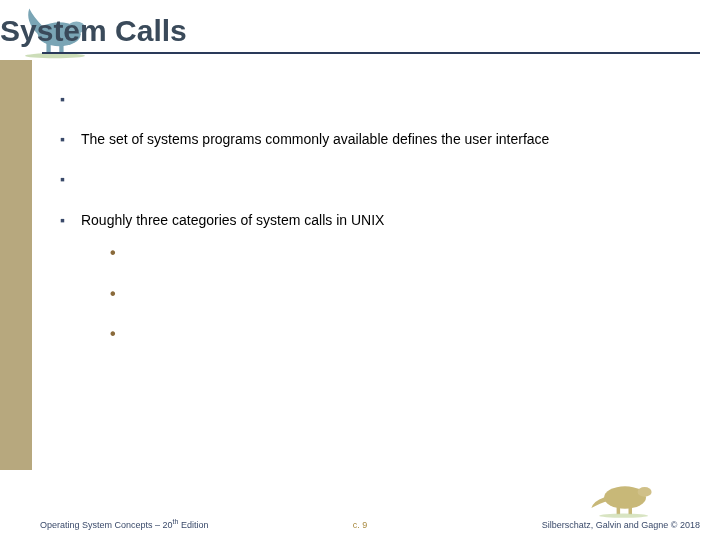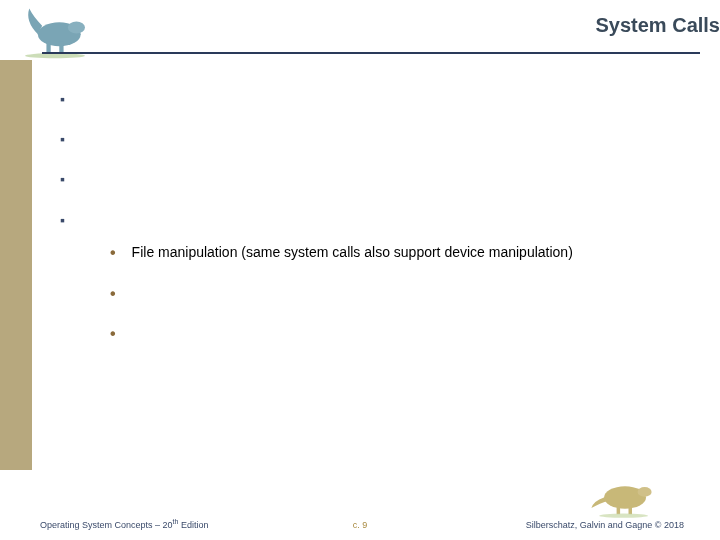--- a/index.html
+++ b/index.html
@@ -31,22 +31,22 @@
     right: 60px;
     bottom: 20px;
     width: 70px;
     height: 45px;
   }
   .title {
     position: absolute;
     top: 14px;
     left: 0;
     width: 100%;
-    text-align: right;
-    font-size: 20px;
+    text-align: left;
+    font-size: 30px;
     font-weight: bold;
     color: #3a4a5a;
   }
   .title-underline {
     position: absolute;
     top: 52px;
     left: 42px;
     right: 20px;
     height: 2px;
     background: #2a3a5a;
@@ -103,21 +103,21 @@
     position: absolute;
     left: 0;
     right: 0;
     text-align: center;
     color: #a88a40;
     bottom: 0;
     margin-top: 28px;
   }
   .footer-right {
     position: absolute;
-    right: 36px;
+    right: 20px;
     bottom: 0;
     padding-left: 40px;
   }
   sup { font-size: 7px; }
 </style>
 </head>
 <body>
 
 <div class="sidebar"></div>
 
@@ -141,31 +141,32 @@
 
 <div class="title">System Calls</div>
 <div class="title-underline"></div>
 
 <div class="content">
   <div class="bullet-item">
     <span class="bullet-mark">▪</span>
   </div>
   <div class="bullet-item">
     <span class="bullet-mark">▪</span>
+    <span>The set of systems programs commonly available defines the user interface</span>
   </div>
   <div class="bullet-item">
     <span class="bullet-mark">▪</span>
   </div>
   <div class="bullet-item" style="margin-bottom:0;">
     <span class="bullet-mark">▪</span>
+    <span>Roughly three categories of system calls in UNIX</span>
   </div>
   <div class="sub-list">
     <div class="sub-item">
       <span class="sub-mark">•</span>
-      <span>File manipulation (same system calls also support device manipulation)</span>
     </div>
     <div class="sub-item">
       <span class="sub-mark">•</span>
     </div>
     <div class="sub-item">
       <span class="sub-mark">•</span>
     </div>
   </div>
 </div>
 

